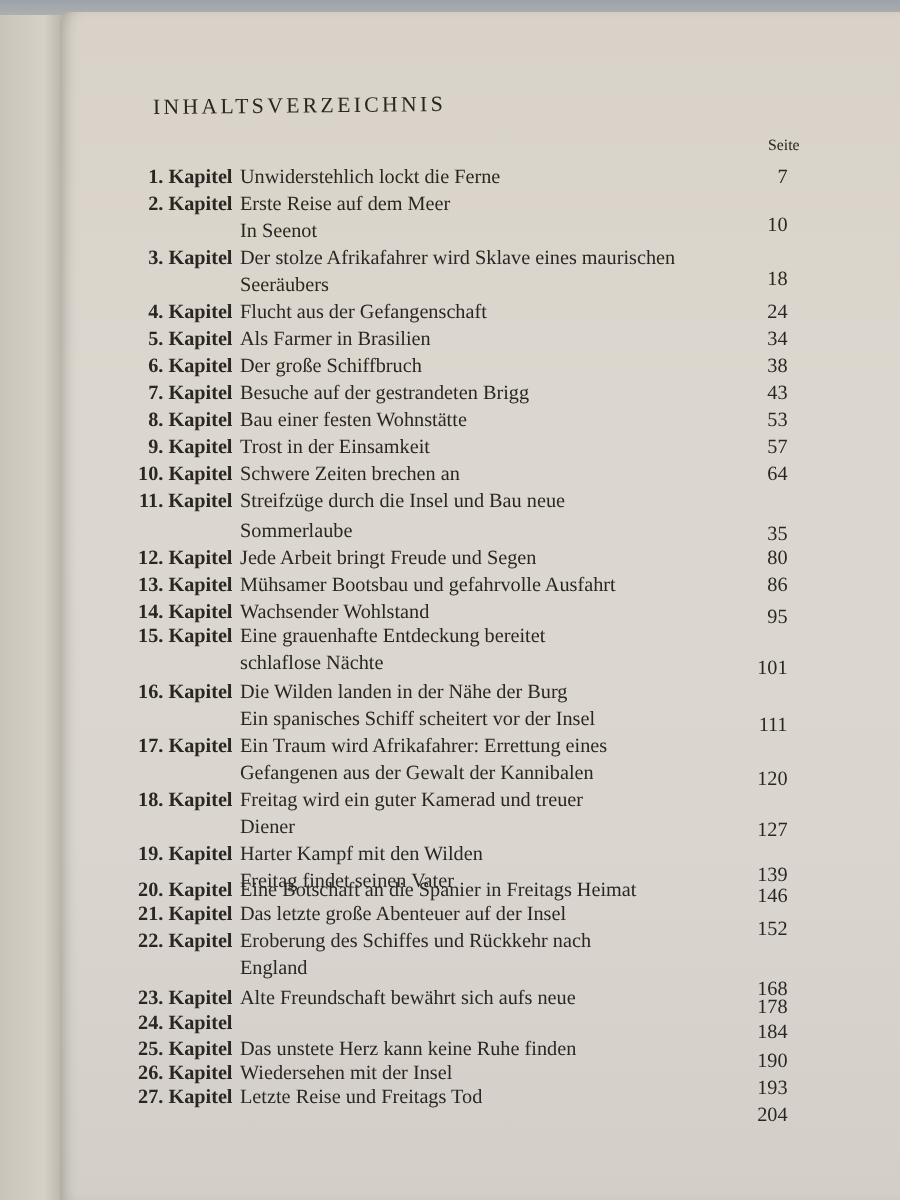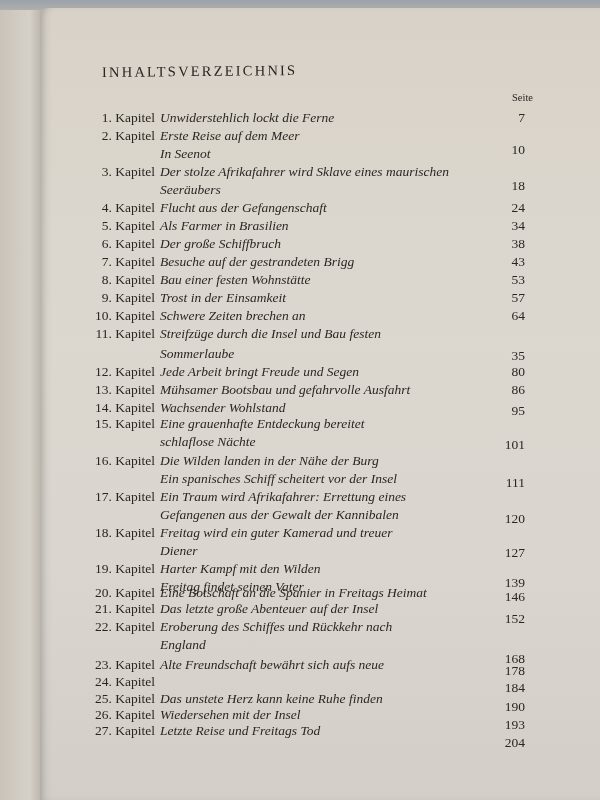--- a/index.html
+++ b/index.html
@@ -30,23 +30,23 @@
   .seite-label {
     position: absolute; left: 512px; top: 92px;
     font-size: 10.5px; color: #2a2622; text-align: right;
   }
   .toc { position: absolute; left: 0; top: 0; width: 600px; }
   .row {
     position: absolute; left: 0; width: 600px; height: 18px;
     font-size: 13.5px; color: #2a2622; line-height: 18px;
   }
   .num {
-    position: absolute; right: 445px; white-space: nowrap; text-align: right;
-  }
-  .ttl { position: absolute; left: 160px; white-space: nowrap; font-style: italic; }
+    position: absolute; right: 445px; white-space: nowrap; text-align: right; font-weight: bold;
+  }
+  .ttl { position: absolute; left: 160px; white-space: nowrap; }
   .pg { position: absolute; right: 75px; text-align: right; white-space: nowrap; }
 </style>
 </head>
 <body>
 
 <div class="photo-top"></div>
 <div class="left-page"></div>
 <div class="page"></div>
 
 <div class="title">INHALTSVERZEICHNIS</div>
@@ -109,21 +109,21 @@
       <span class="pg">57</span>
     </div>
   <div class="row" style="top:307px">
       <span class="num">10. Kapitel</span>
       <span class="ttl">Schwere Zeiten brechen an</span>
       <span class="pg">64</span>
     </div>
 
   <div class="row" style="top:325px">
       <span class="num">11. Kapitel</span>
-      <span class="ttl">Streifzüge durch die Insel und Bau festen</span>
+      <span class="ttl">Streifzüge durch die Insel und Bau neue</span>
     </div>
   <div class="row" style="top:345px">
       <span class="ttl">Sommerlaube</span>
       <span class="pg" style="top:2px">35</span>
     </div>
 
   <div class="row" style="top:363px">
       <span class="num">12. Kapitel</span>
       <span class="ttl">Jede Arbeit bringt Freude und Segen</span>
       <span class="pg">80</span>

